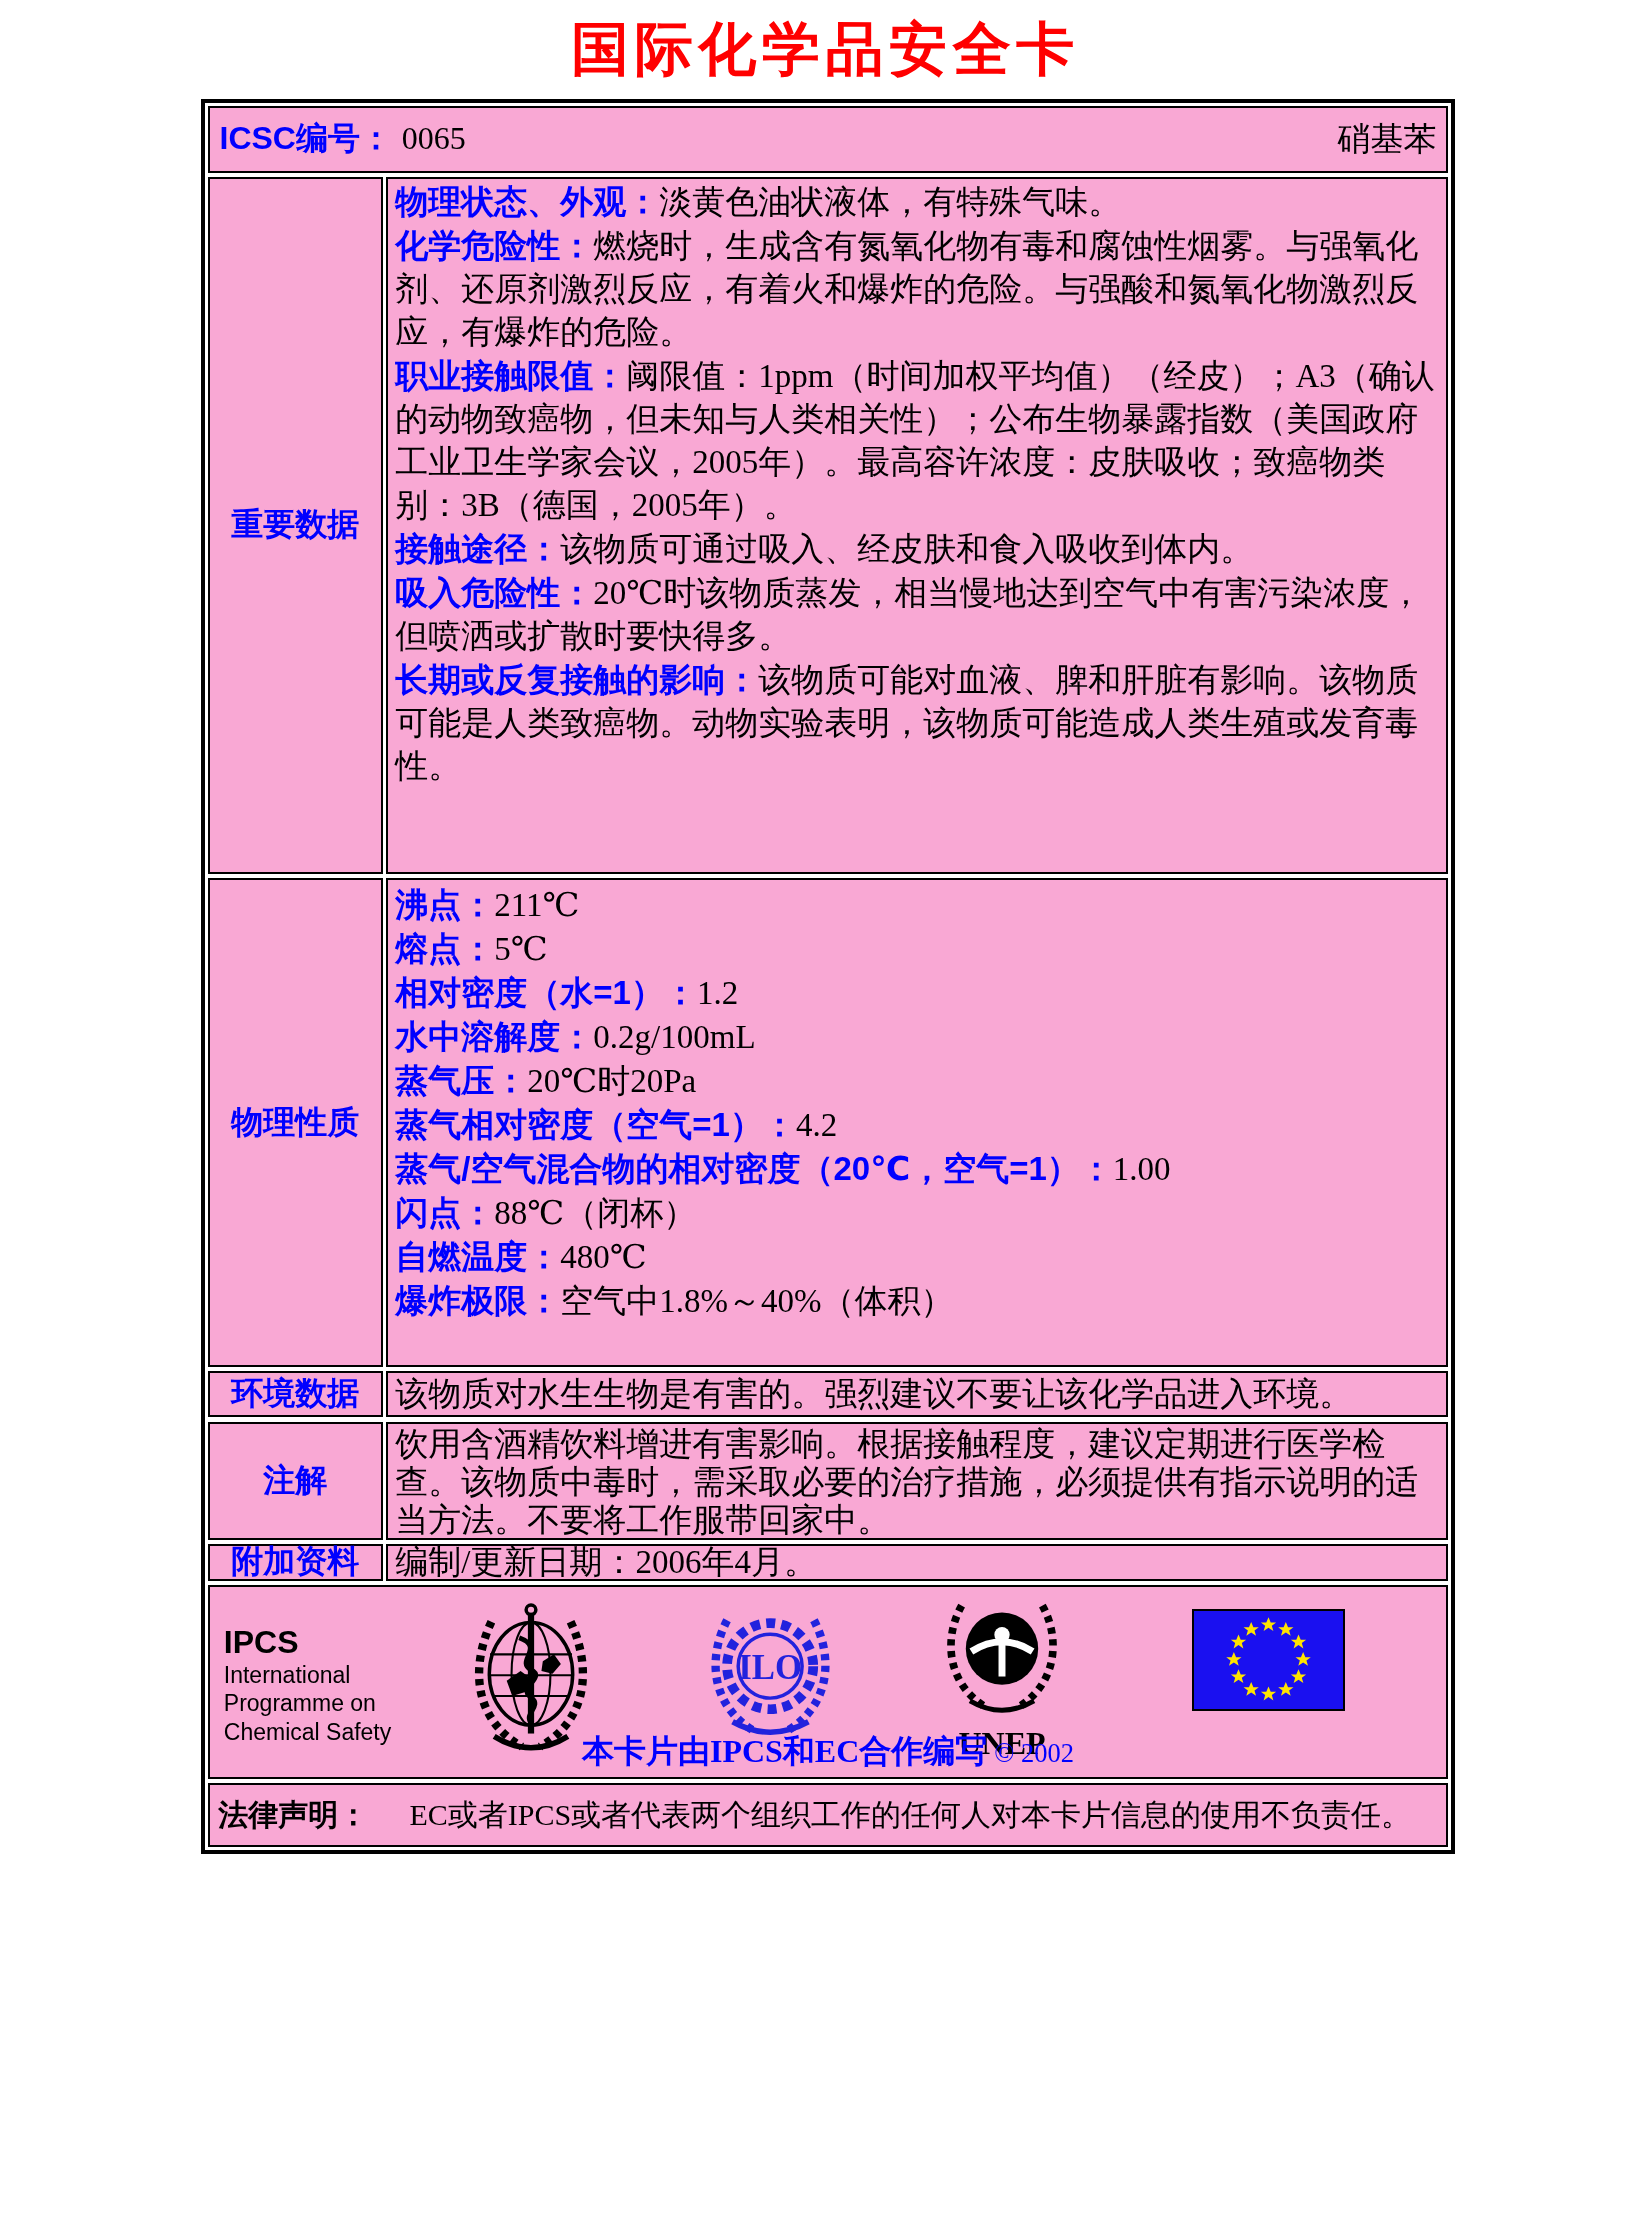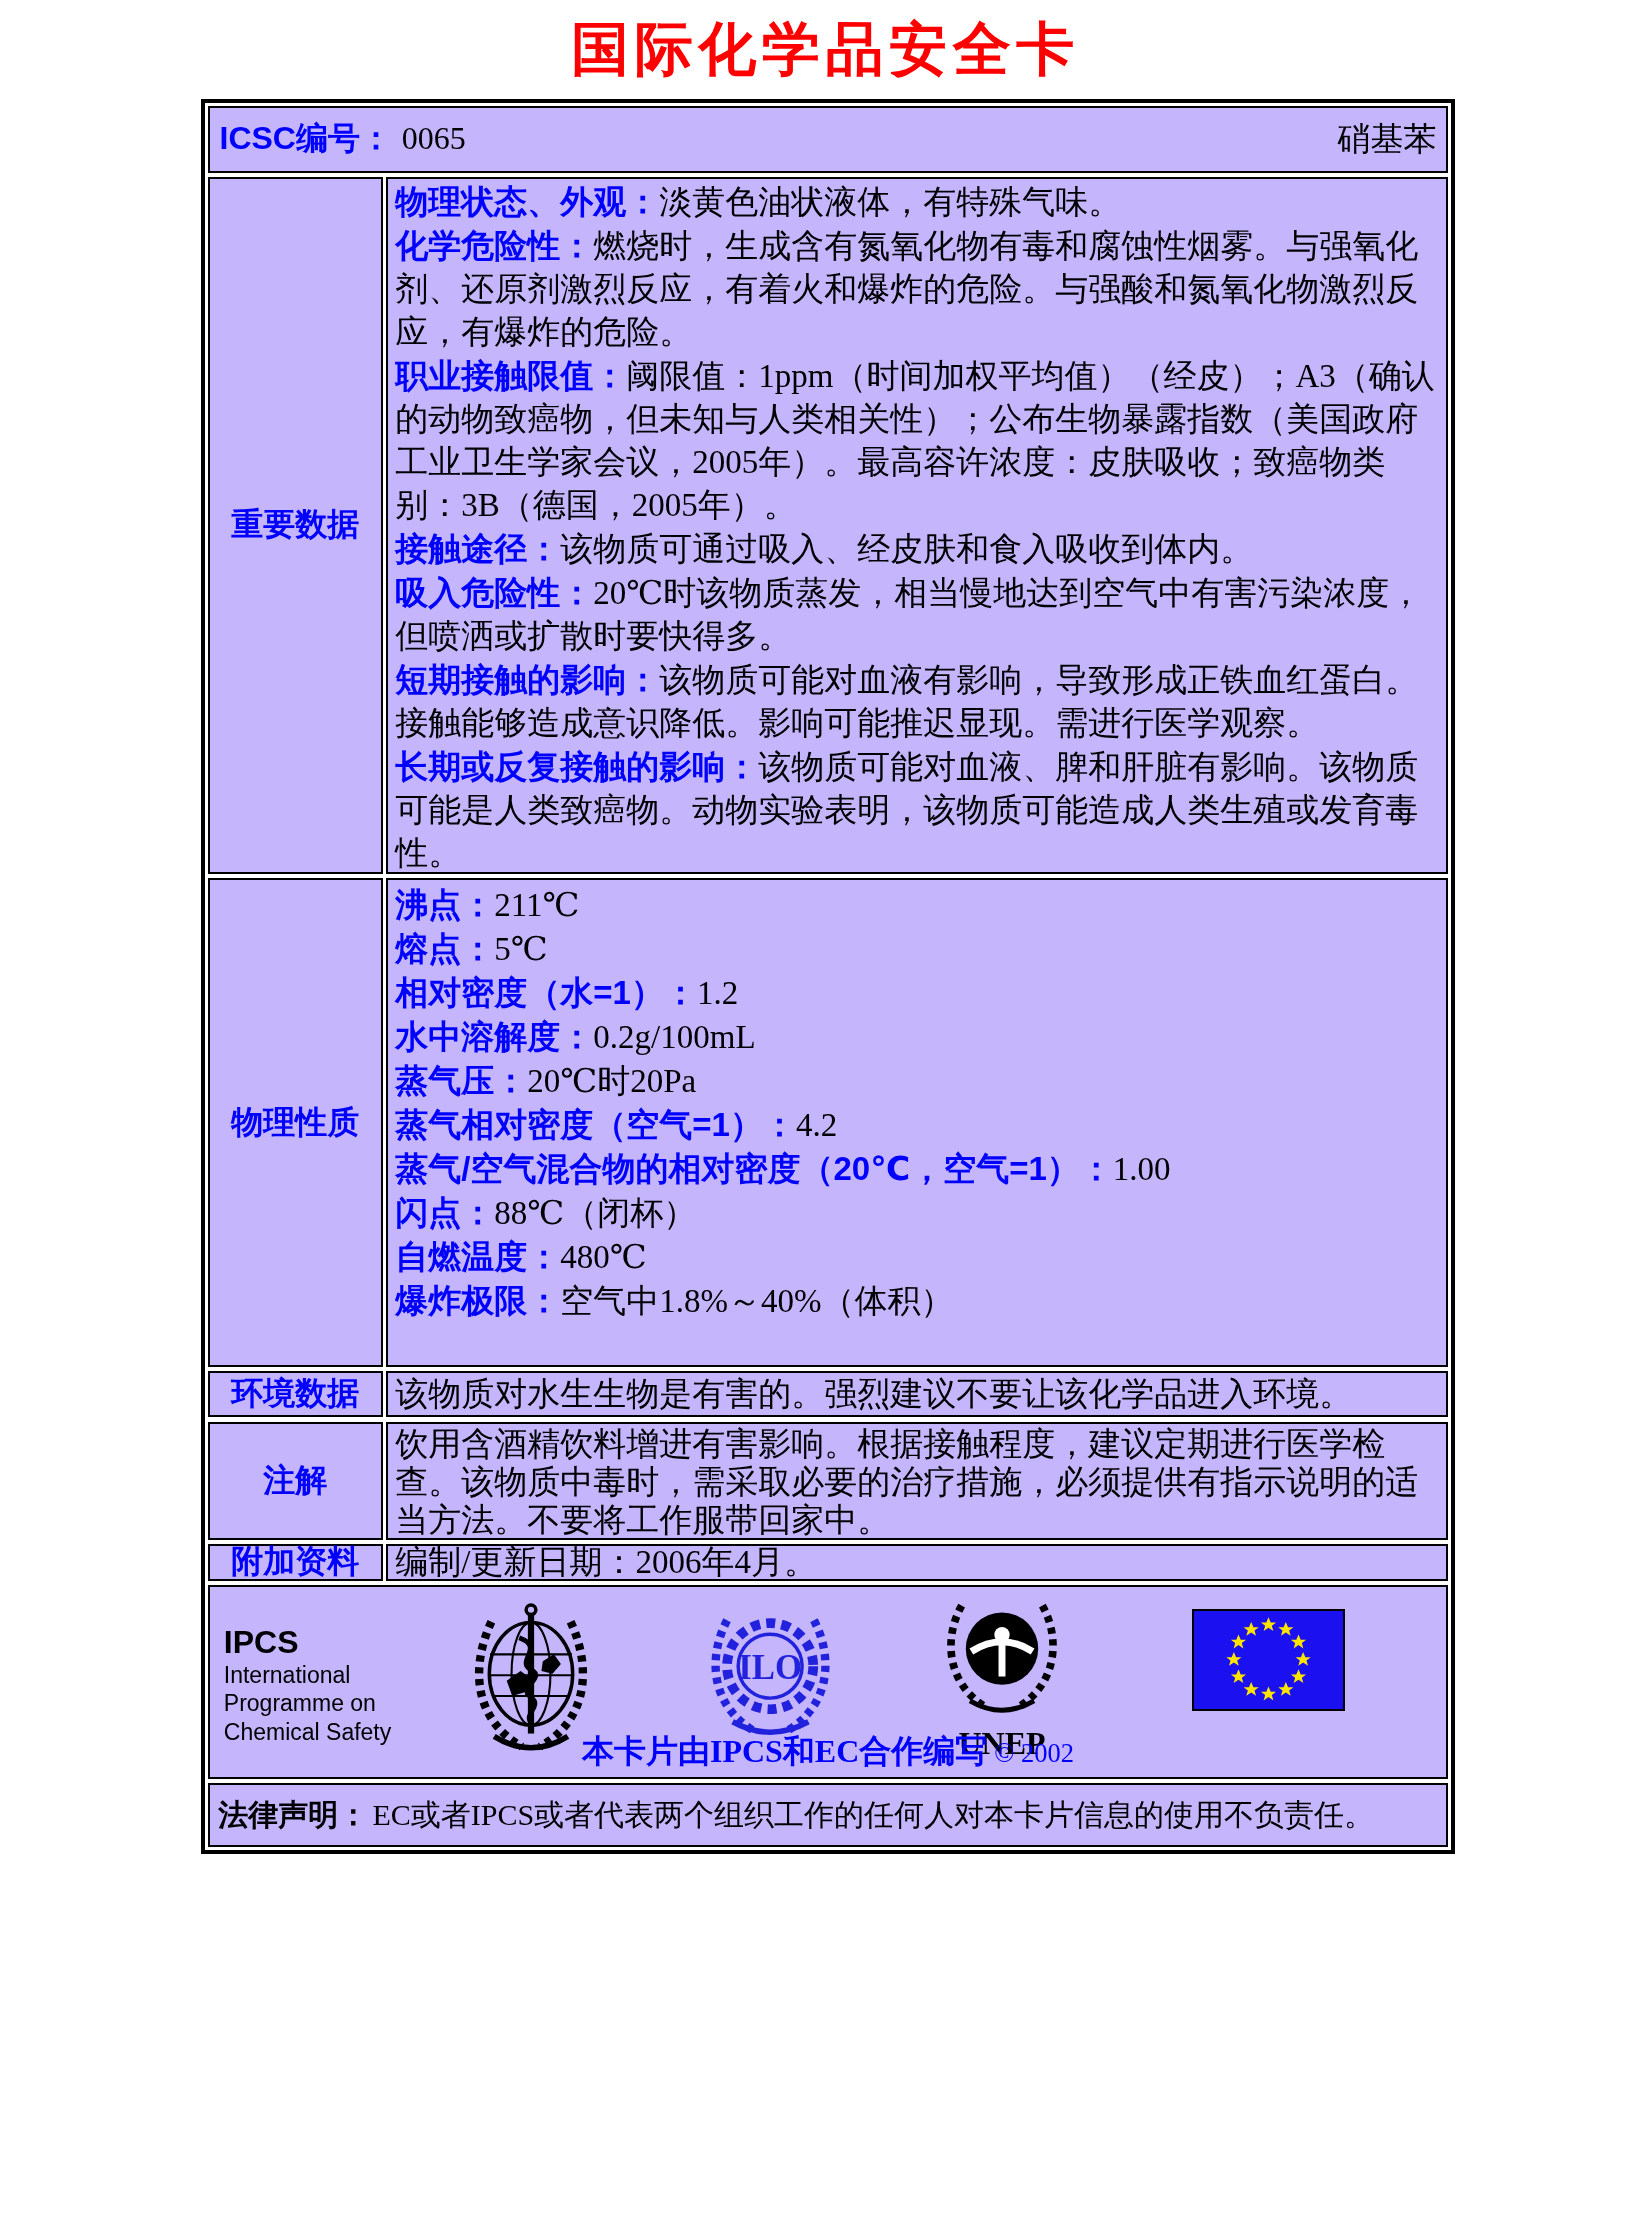--- a/index.html
+++ b/index.html
@@ -5,21 +5,21 @@
   html,body{margin:0;padding:0;background:#ffffff;}
   .page{position:relative;width:1651px;height:2216px;background:#ffffff;overflow:hidden;
         font-family:"Liberation Serif","DejaVu Serif",serif;color:#000;}
   .title{position:absolute;top:11px;left:0;width:100%;text-align:center;
          color:#ff0000;font-weight:bold;font-size:58px;letter-spacing:5.6px;
          font-family:"Liberation Serif","DejaVu Serif",serif;}
   .card{position:absolute;left:201px;top:99px;width:1254px;
         border:4.2px solid #000;padding:2.8px;box-sizing:border-box;
         display:flex;flex-direction:column;gap:4.2px;background:#fff;}
   .row{display:flex;gap:3.5px;}
-  .cell{border:2.1px solid #000;box-sizing:border-box;background:#c4b5fd;}
+  .cell{border:2.1px solid #000;box-sizing:border-box;background:#f9a8d4;gap:37px;}
   .label-cell{width:175px;display:flex;align-items:center;justify-content:center;
               color:#0000ff;font-weight:bold;font-size:32px;
               font-family:"Liberation Sans","DejaVu Sans",sans-serif;text-align:center;}
   .content-cell{flex:1;font-size:33px;line-height:43px;padding:1.4px 7px;}
   .k{color:#0000ff;font-weight:bold;font-family:"Liberation Sans","DejaVu Sans",sans-serif;}
   
   .r1{height:67px;}
   .r1 .cell{flex:1;display:flex;align-items:center;justify-content:space-between;padding:0 9.7px;}
   .icsc-left{font-size:32px;}
   .icsc-left .num{margin-left:9.7px;color:#000;}
@@ -71,21 +71,20 @@
     </div>
 
     <div class="row r2">
       <div class="cell label-cell">重要数据</div>
       <div class="cell content-cell">
         <div class="para"><span class="k">物理状态、外观：</span><span>淡黄色油状液体，有特殊气味。</span></div>
         <div class="para"><span class="k">化学危险性：</span><span>燃烧时，生成含有氮氧化物有毒和腐蚀性烟雾。与强氧化剂、还原剂激烈反应，有着火和爆炸的危险。与强酸和氮氧化物激烈反应，有爆炸的危险。</span></div>
         <div class="para"><span class="k">职业接触限值：</span><span>阈限值：1ppm（时间加权平均值）（经皮）；A3（确认的动物致癌物，但未知与人类相关性）；公布生物暴露指数（美国政府工业卫生学家会议，2005年）。最高容许浓度：皮肤吸收；致癌物类别：3B（德国，2005年）。</span></div>
         <div class="para"><span class="k">接触途径：</span><span>该物质可通过吸入、经皮肤和食入吸收到体内。</span></div>
         <div class="para"><span class="k">吸入危险性：</span><span>20℃时该物质蒸发，相当慢地达到空气中有害污染浓度，但喷洒或扩散时要快得多。</span></div>
-        <div class="para"><span class="k">短期接触的影响：</span><span>该物质可能对血液有影响，导致形成正铁血红蛋白。接触能够造成意识降低。影响可能推迟显现。需进行医学观察。</span></div>
         <div class="para"><span class="k">长期或反复接触的影响：</span><span>该物质可能对血液、脾和肝脏有影响。该物质可能是人类致癌物。动物实验表明，该物质可能造成人类生殖或发育毒性。</span></div>
       </div>
     </div>
 
     <div class="row r3">
       <div class="cell label-cell">物理性质</div>
       <div class="cell content-cell">
         <div class="phys-line"><span class="k">沸点：</span><span>211℃</span></div>
         <div class="phys-line"><span class="k">熔点：</span><span>5℃</span></div>
         <div class="phys-line"><span class="k">相对密度（水=1）：</span><span>1.2</span></div>

